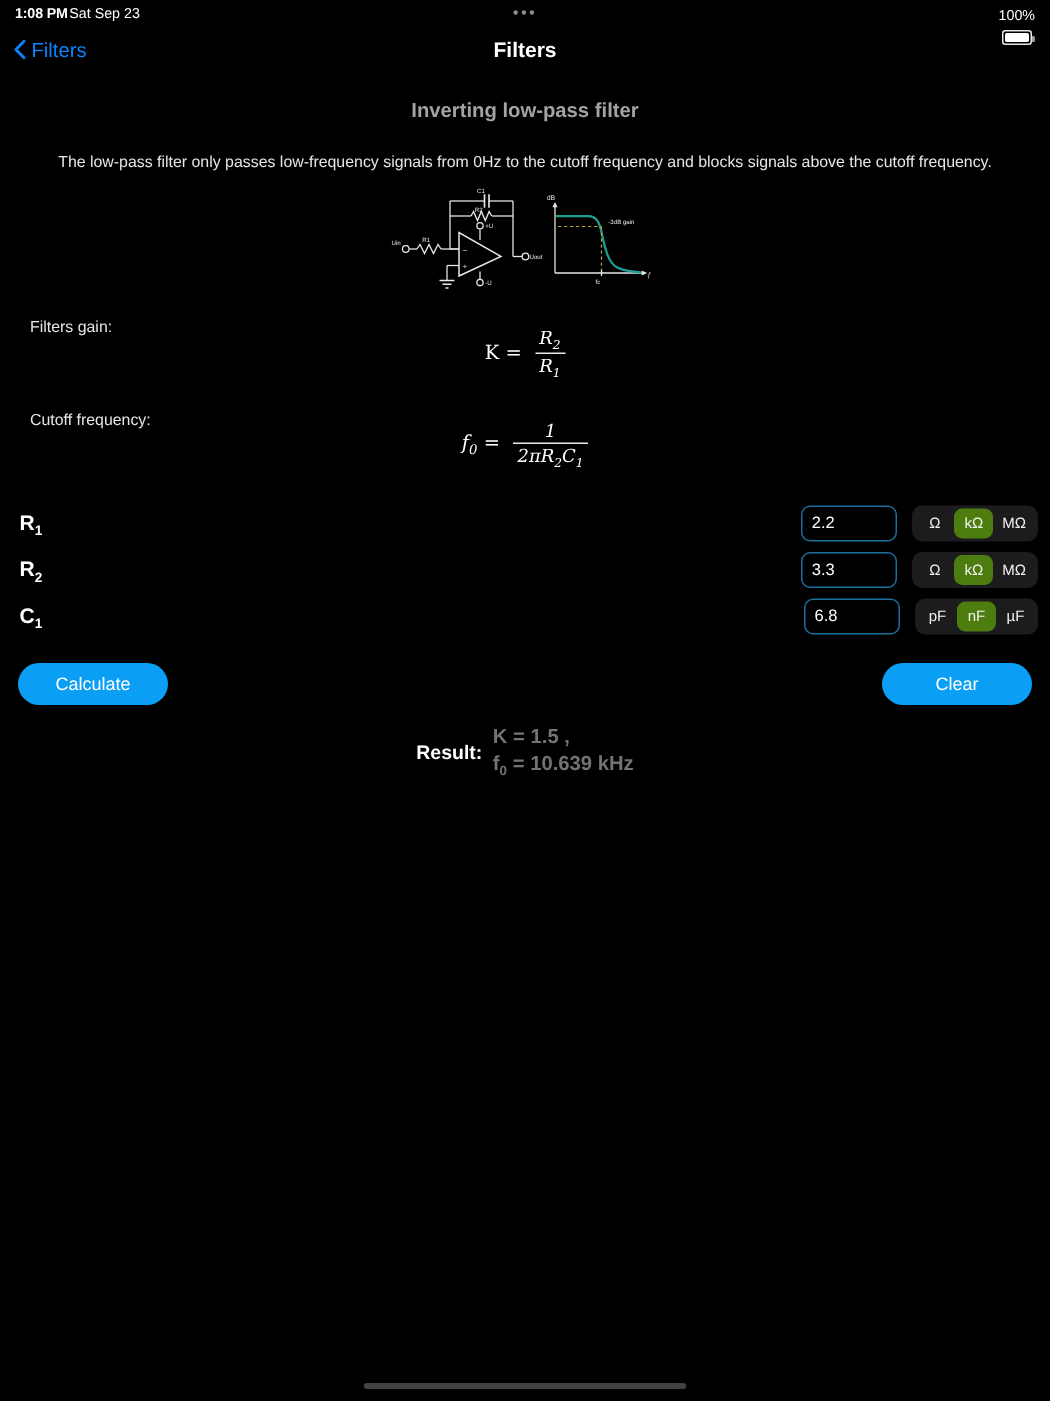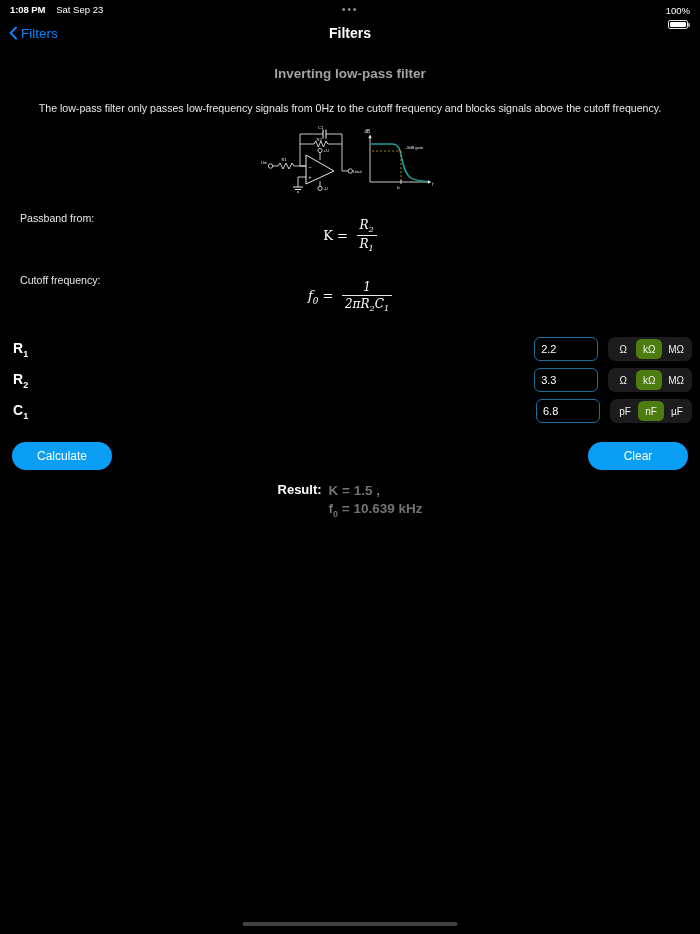--- a/index.html
+++ b/index.html
@@ -10,21 +10,21 @@
     color: #fff;
     overflow: hidden;
   }
   .screen { position: relative; width: 700px; height: 934px; background: #000; }
 
   
   .statusbar {
     height: 18px; display: flex; align-items: center;
     padding: 0 10px; font-size: 9.5px; color: #fff; position: relative;
   }
-  .sb-left { display: flex; align-items: baseline; gap: 11px; }
+  .sb-left { display: flex; align-items: baseline; gap: 1px; }
   .sb-time { font-weight: 600; letter-spacing: -0.1px; }
   .sb-date { font-weight: 400; }
   .sb-center { position: absolute; left: 0; right: 0; text-align: center;
                font-size: 11px; letter-spacing: 1.6px; color: #8e8e93; line-height: 10px; }
   .sb-right { margin-left: auto; display: flex; align-items: center; gap: 4px; z-index: 2; flex-direction: column; }
   .wifi { display: inline-block; }
   .sb-batt-pct { font-size: 9.5px; }
   .batt { width: 20px; height: 9.5px; border: 1px solid #e8e8e8; border-radius: 2.2px;
           position: relative; }
   .batt::after { content: ""; position: absolute; right: -3px; top: 2.6px;
@@ -82,21 +82,21 @@
   
   .actions { position: relative; height: 28px; margin-top: 16px; padding: 0 10px; }
   .pill { position: absolute; top: 0; height: 28px; width: 100px; border: none;
           border-radius: 14px; background: #0a9ff5; color: #fff; font-size: 12px;
           font-family: "Liberation Sans", sans-serif; cursor: pointer; }
   .pill.left { left: 12px; }
   .pill.right { right: 12px; }
 
   
   .result { margin-top: 12px; display: flex; justify-content: center;
-            align-items: flex-start; gap: 7px; }
+            align-items: center; gap: 7px; }
   .result-label { font-size: 13px; font-weight: 700; color: #fff; }
   .result-vals { color: #737373; font-size: 13.5px; font-weight: 700; line-height: 1.32; }
   .result-vals sub { font-size: 0.66em; }
 
   
   .home-ind { position: absolute; bottom: 8px; left: 50%; transform: translateX(-50%);
               width: 215px; height: 4px; background: #414141; border-radius: 3px; }
 </style>
 </head>
 <body>
@@ -207,21 +207,21 @@
         <line x1="112" y1="27" x2="141" y2="27" stroke="#b8a22a" stroke-width="0.8" stroke-dasharray="2.2 1.8"></line>
         <line x1="141" y1="27" x2="141" y2="57" stroke="#b8a22a" stroke-width="0.8" stroke-dasharray="2.2 1.8"></line>
         <line x1="141" y1="56" x2="141" y2="60" stroke="#e8e8e8" stroke-width="0.85"></line>
         <text x="137" y="65" fill="#e8e8e8" font-size="4.1" font-family="Liberation Sans, sans-serif">fc</text>
         <text x="145.5" y="25.4" fill="#e8e8e8" font-size="4.1" font-family="Liberation Sans, sans-serif">-3dB gain</text>
       </g>
     </svg>
   </div>
 
   <div class="formula-row">
-    <div class="f-label">Passband from:</div>
+    <div class="f-label">Filters gain:</div>
     <div class="f-math">
       <span class="lead-up">K&nbsp;=&nbsp;</span>
       <span class="frac">
         <span class="num"><span>R</span><sub>2</sub></span>
         <span class="den"><span>R</span><sub>1</sub></span>
       </span>
     </div>
   </div>
 
   <div class="formula-row">

